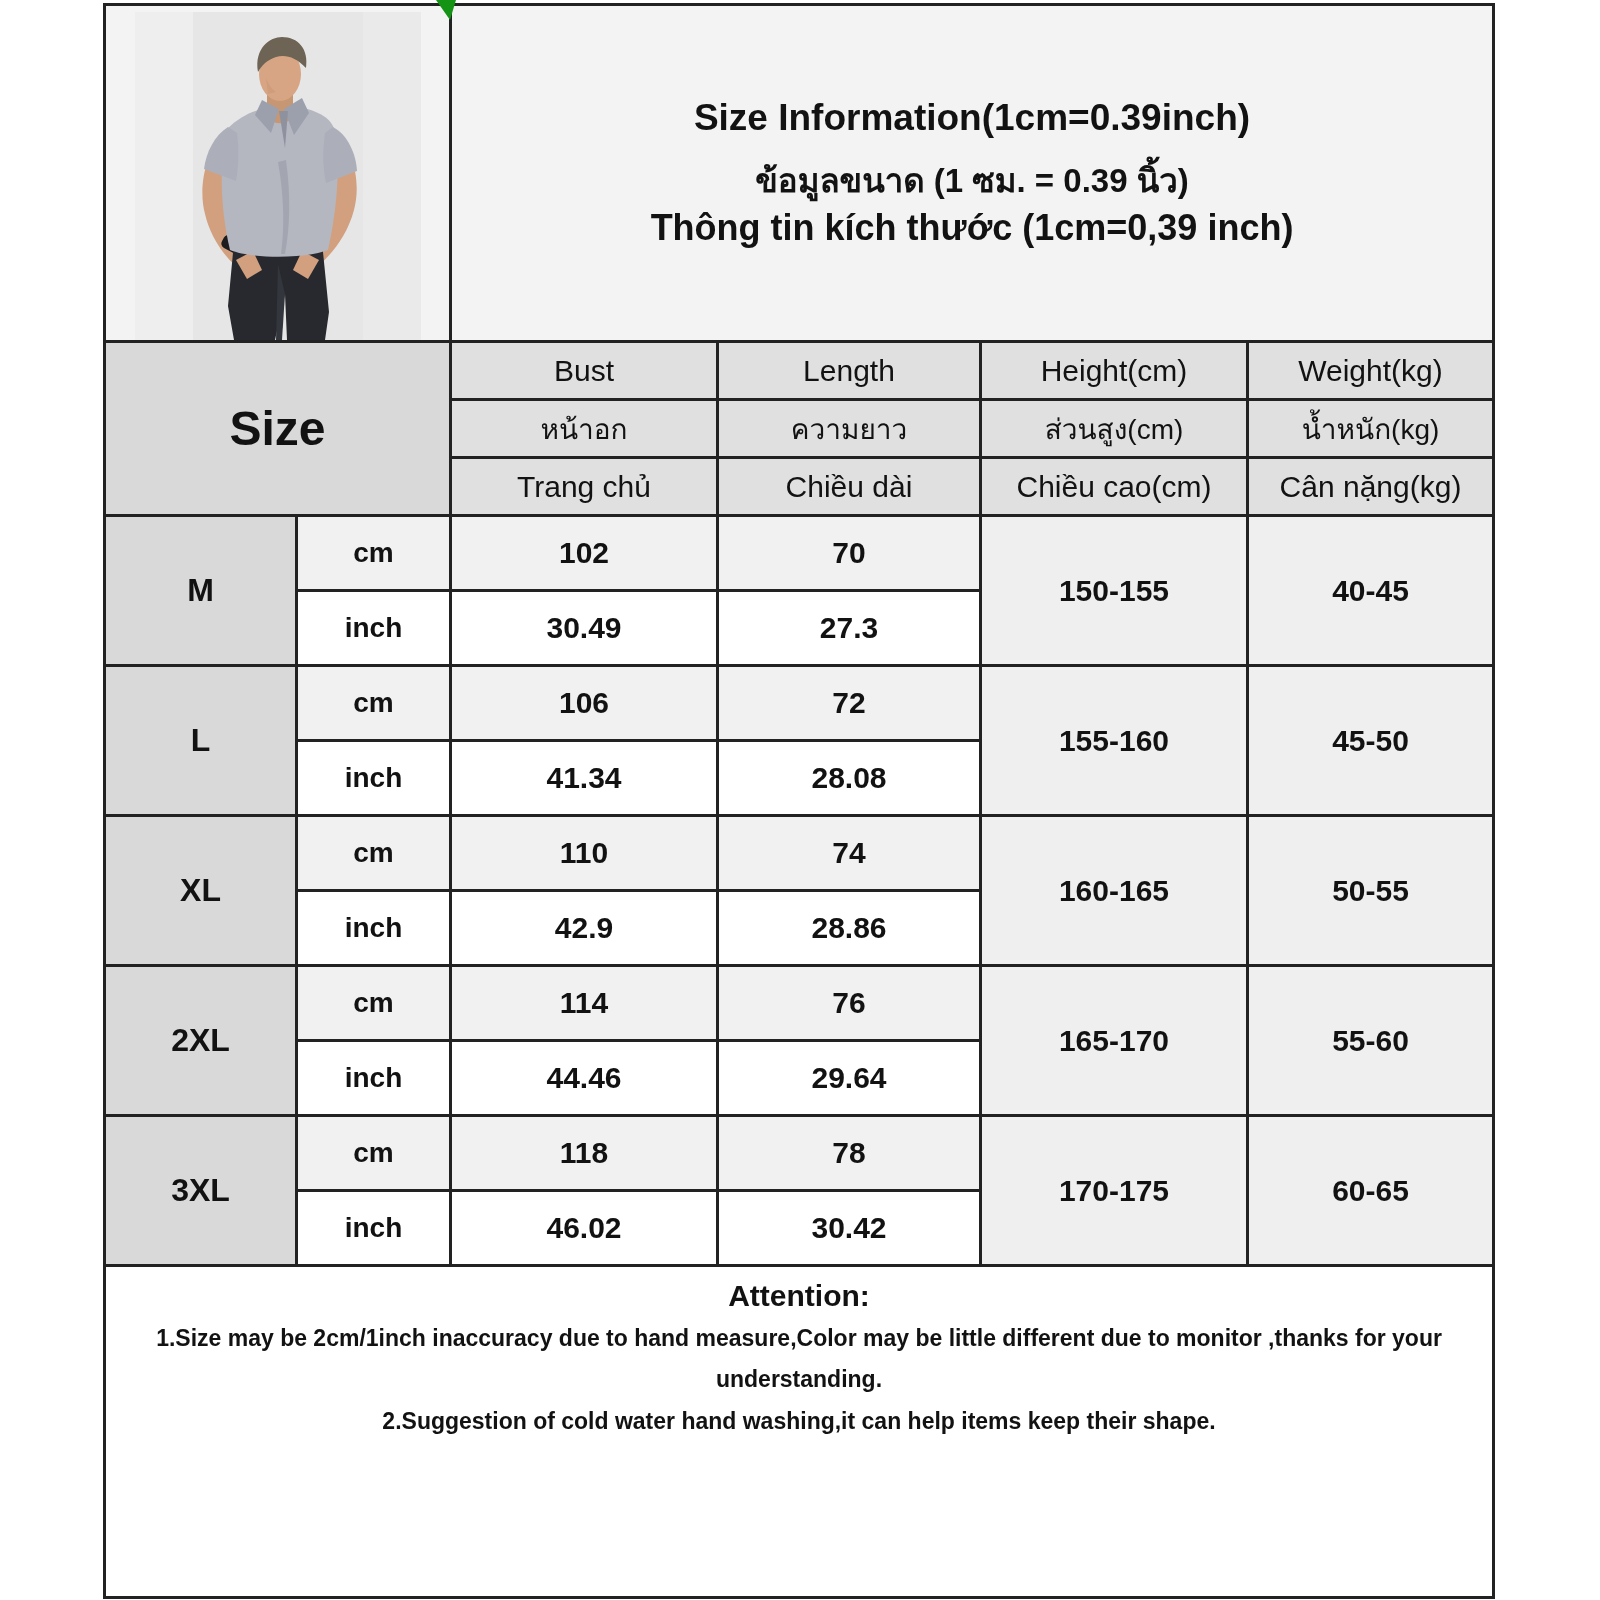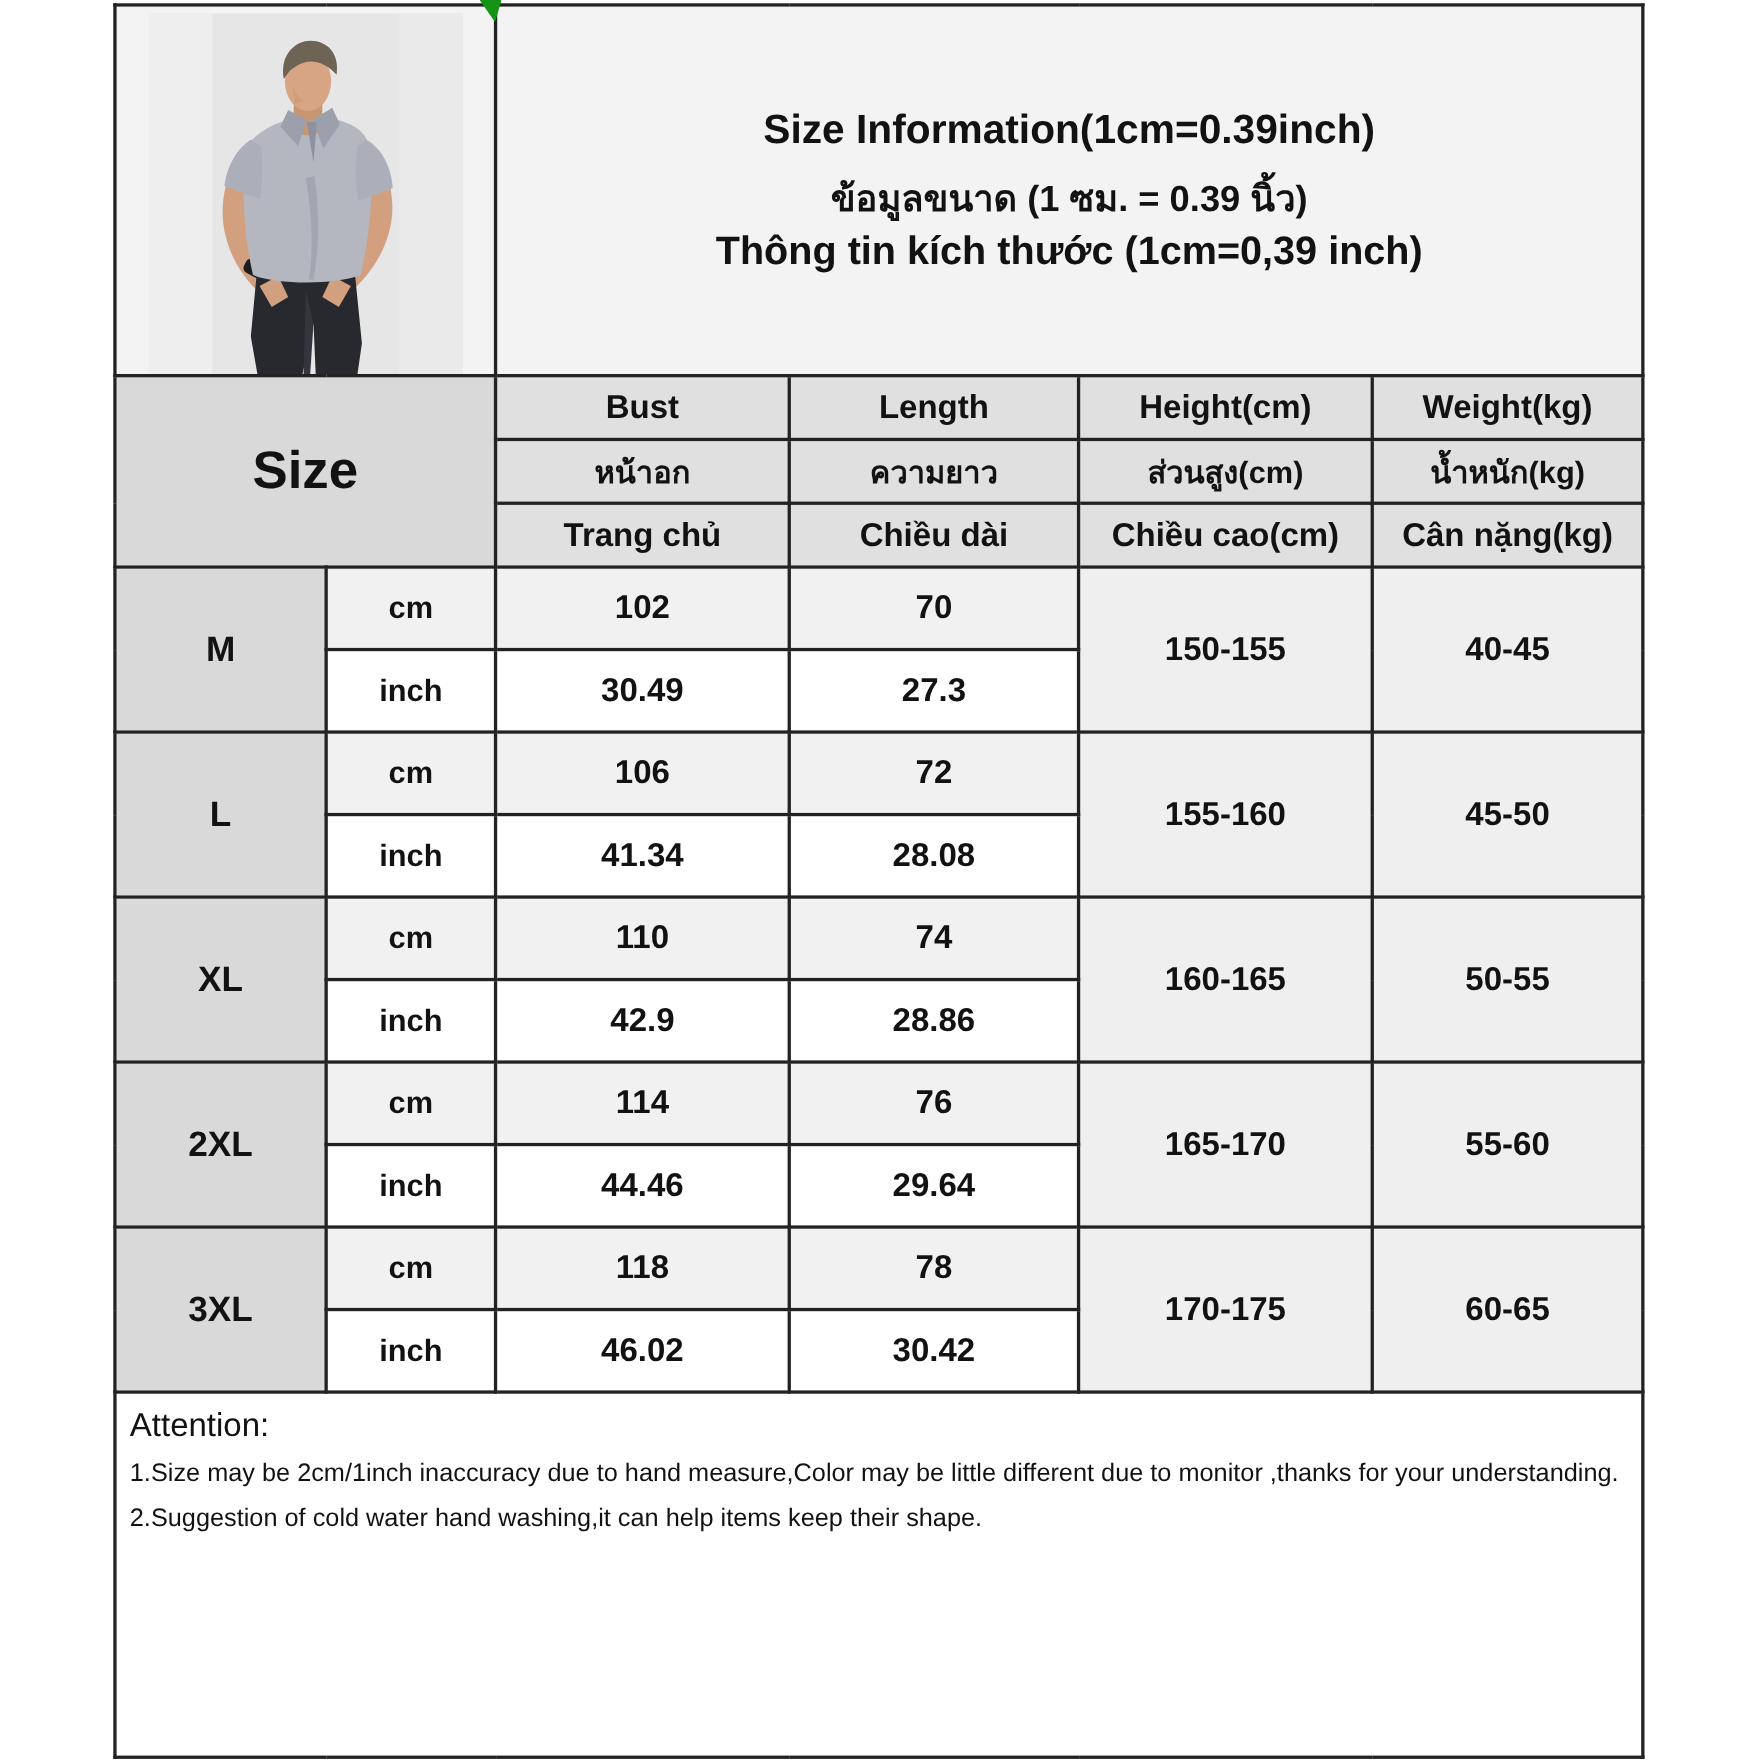--- a/index.html
+++ b/index.html
@@ -11,35 +11,35 @@
 
   
   .photo-cell{height:334px;background:#f3f3f3;padding:0;vertical-align:top;}
   .photo-wrap{width:286px;height:328px;margin:6px auto 0 auto;}
   .title-cell{background:#f3f3f3;}
   .title-en{font-size:37px;font-weight:bold;letter-spacing:0;}
   .title-th{font-size:33px;font-weight:bold;margin-top:15px;}
   .title-vi{font-size:36px;font-weight:bold;margin-top:0;}
 
   
-  .hdr td{height:58px;background:#e0e0e0;font-weight:bold;font-size:30px;}
+  .hdr td{height:58px;background:#e0e0e0;font-weight:normal;font-size:30px;}
   td.size-hdr{background:#d9d9d9;font-size:48px;font-weight:bold;}
   .hdr-th td{font-size:28px;}
 
   
   tr.cm-row td,tr.inch-row td{height:75px;}
   td.size-label{background:#d9d9d9;font-weight:bold;font-size:32px;}
   td.unit{font-weight:bold;font-size:28px;background:#ffffff;}
   tr.cm-row td.unit,tr.cm-row td.val{background:#f1f1f1;}
   td.val{font-weight:bold;font-size:30px;background:#ffffff;}
   td.merged{background:#efefef;font-weight:bold;font-size:30px;text-align:center;}
 
   
-  td.attention-cell{height:332px;vertical-align:top;text-align:left;background:#ffffff;
-                    padding:6px 12px;}
+  td.attention-cell{height:332px;vertical-align:top;text-align:center;background:#ffffff;
+                    padding:6px 12px;font-weight:bold;}
   .attn-heading{font-size:30px;line-height:1.5;}
   .attn-note{font-size:23px;line-height:1.8;}
 
   
   .green-flag{position:absolute;left:436px;top:0px;width:20px;height:20px;
               background:#149314;clip-path:polygon(0 0,100% 0,70% 100%);}
 </style>
 </head>
 <body>
 

